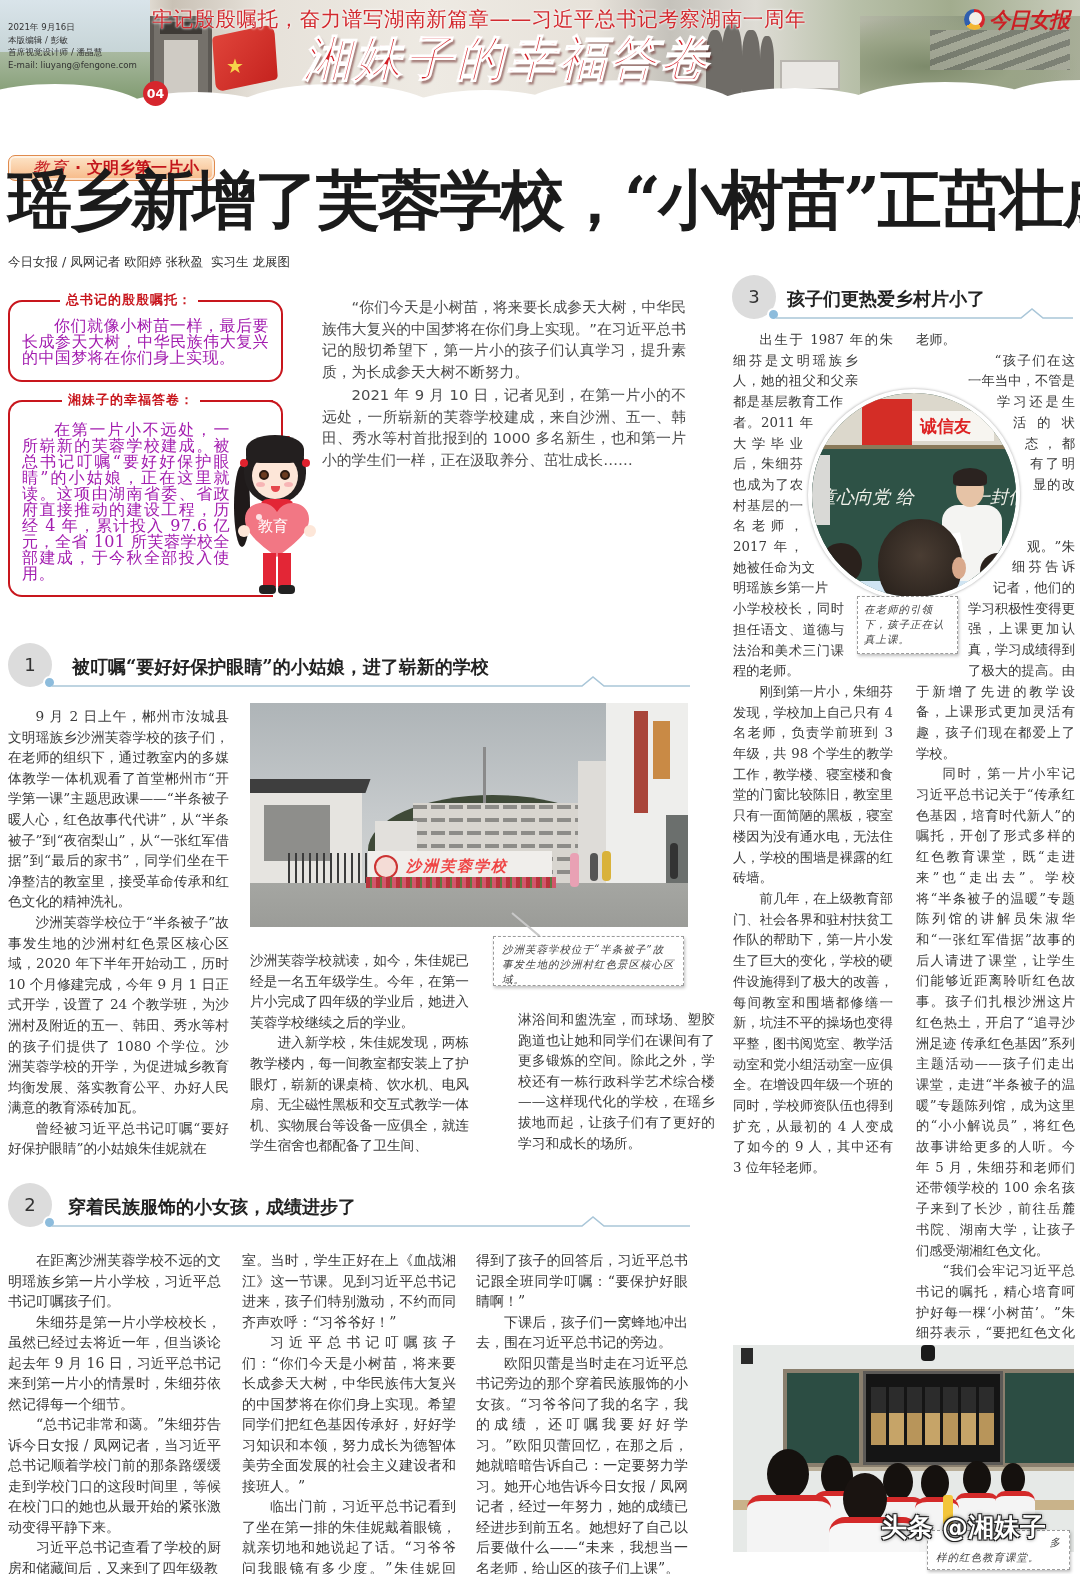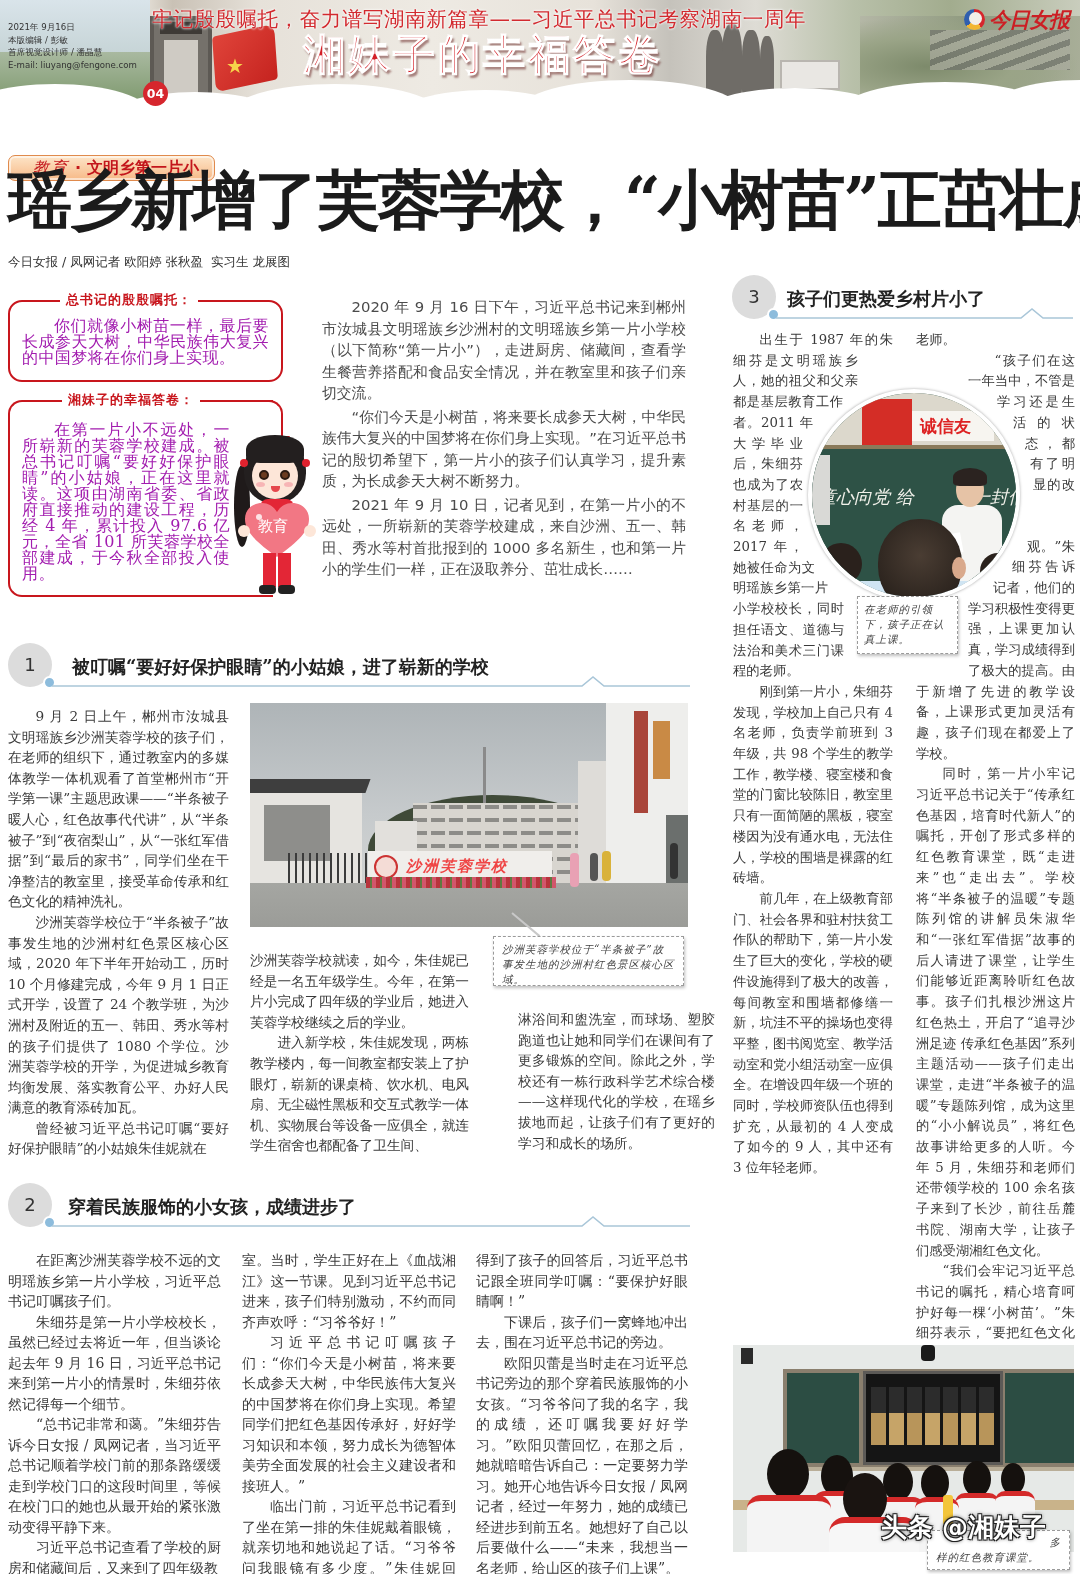--- a/index.html
+++ b/index.html
@@ -18,21 +18,21 @@
 .bn-plaque{left:160px;top:22px;width:42px;height:12px;background:#3e3a36}
 .bn-flag{left:214px;top:30px;width:62px;height:56px;background:linear-gradient(135deg,#e0443a,#c5231f);transform:skewY(-8deg) rotate(-4deg);border-radius:4px 10px 4px 8px}
 .bn-star{left:226px;top:54px;color:#f6d34a;font-size:20px;font-family:"DejaVu Sans",sans-serif}
 .bn-statue{background:#6f6c67;border-radius:40% 40% 10% 10%}
 .bn-village{left:860px;top:16px;width:220px;height:84px;background:radial-gradient(ellipse at 30% 60%,#7d8a6b 0,#9aa487 40%,transparent 70%),linear-gradient(90deg,#b4b7a6,#8f9a7f 50%,#a8ae98)}
 .bn-roofs{left:930px;top:30px;width:140px;height:40px;background:repeating-linear-gradient(160deg,#6e706a 0 6px,#a9aa9e 6px 14px);opacity:.7}
 .cloud{position:absolute;background:#fff;border-radius:50%}
 .meta{left:8px;top:21px;font-family:"DejaVu Sans",sans-serif;font-size:8.6px;line-height:12.6px;color:#333;white-space:nowrap}
 .page-no{left:143px;top:81px;width:25px;height:25px;border-radius:50%;background:#d6262d;color:#fff;font-family:"DejaVu Sans",sans-serif;font-size:12.5px;font-weight:bold;text-align:center;line-height:25px}
 .slogan{left:152px;top:5px;font-family:"DejaVu Sans",sans-serif;font-size:20.5px;color:#d22a2f;letter-spacing:.6px;white-space:nowrap;text-shadow:0 0 2px #fff,0 0 3px #fff}
-.col-title{left:303px;top:27px;font-family:"DejaVu Sans",sans-serif;font-size:42px;font-weight:900;color:#d31f27;letter-spacing:3px;white-space:nowrap;-webkit-text-stroke:1px #fff;text-shadow:2px 3px 2px rgba(80,0,0,.45)}
+.col-title{left:303px;top:27px;font-family:"DejaVu Sans",sans-serif;font-size:48px;font-weight:900;font-style:italic;color:#d31f27;letter-spacing:3px;white-space:nowrap;-webkit-text-stroke:1px #fff;text-shadow:2px 3px 2px rgba(80,0,0,.45)}
 .logo-icon{left:964px;top:9px;width:21px;height:21px;border-radius:50%;background:conic-gradient(#d6262c 0 140deg,#f2b632 140deg 230deg,#2f5fae 230deg 360deg)}
 .logo-icon-in{left:969px;top:12px;width:13px;height:13px;border-radius:50%;background:#f3efe8}
 .logo-text{left:989px;top:6px;font-size:21px;font-style:italic;font-weight:bold;color:#cc1f24;letter-spacing:-1px;white-space:nowrap}
 
 
 .kicker{left:8px;top:155px;width:207px;height:26px;border:1px solid #e08a4c;border-radius:7px;
  background:linear-gradient(#fde5c8,#f7b987);box-shadow:inset 0 0 0 2px rgba(255,255,255,.55);padding-left:24px;
  font-size:16px;line-height:24px;color:#c3161c;white-space:nowrap}
 .k-cat{font-style:italic;letter-spacing:2px}
 .k-sep{font-family:"DejaVu Sans",sans-serif;font-weight:bold;margin:0 6px}
@@ -165,21 +165,20 @@
   <span class="ph" style="left:28px;top:92px;font-family:'DejaVu Sans',sans-serif;font-size:15px;color:#fff;white-space:nowrap">教育</span>
   <div class="ph" style="left:8px;top:100px;width:12px;height:12px;background:#fde6d8;border-radius:50%"></div>
   <div class="ph" style="left:74px;top:100px;width:12px;height:12px;background:#fde6d8;border-radius:50%"></div>
   <div class="ph" style="left:33px;top:128px;width:13px;height:34px;background:#e32636"></div>
   <div class="ph" style="left:48px;top:128px;width:13px;height:34px;background:#e32636"></div>
   <div class="ph" style="left:29px;top:160px;width:17px;height:9px;background:#222;border-radius:4px"></div>
   <div class="ph" style="left:48px;top:160px;width:17px;height:9px;background:#222;border-radius:4px"></div>
 </div>
 
 <div class="abs intro">
-  <p>2020 年 9 月 16 日下午，习近平总书记来到郴州市汝城县文明瑶族乡沙洲村的文明瑶族乡第一片小学校（以下简称“第一片小”），走进厨房、储藏间，查看学生餐营养搭配和食品安全情况，并在教室里和孩子们亲切交流。</p>
   <p>“你们今天是小树苗，将来要长成参天大树，中华民族伟大复兴的中国梦将在你们身上实现。”在习近平总书记的殷切希望下，第一片小的孩子们认真学习，提升素质，为长成参天大树不断努力。</p>
   <p>2021 年 9 月 10 日，记者见到，在第一片小的不远处，一所崭新的芙蓉学校建成，来自沙洲、五一、韩田、秀水等村首批报到的 1000 多名新生，也和第一片小的学生们一样，正在汲取养分、茁壮成长……</p>
 </div>
 
 <div class="sec-head" style="left:732px;top:275px;width:343px">
   <div class="sec-num"><span>3</span></div>
   <span class="sec-dot"></span>
   <h2 class="sec-title" style="left:55px">孩子们更热爱乡村片小了</h2>
   <svg class="sec-line" width="297" height="16">
       <polyline points="0,13 245,13 256,4 267,13 297,13" fill="none" stroke="#a9c6d8" stroke-width="1.6"></polyline>

